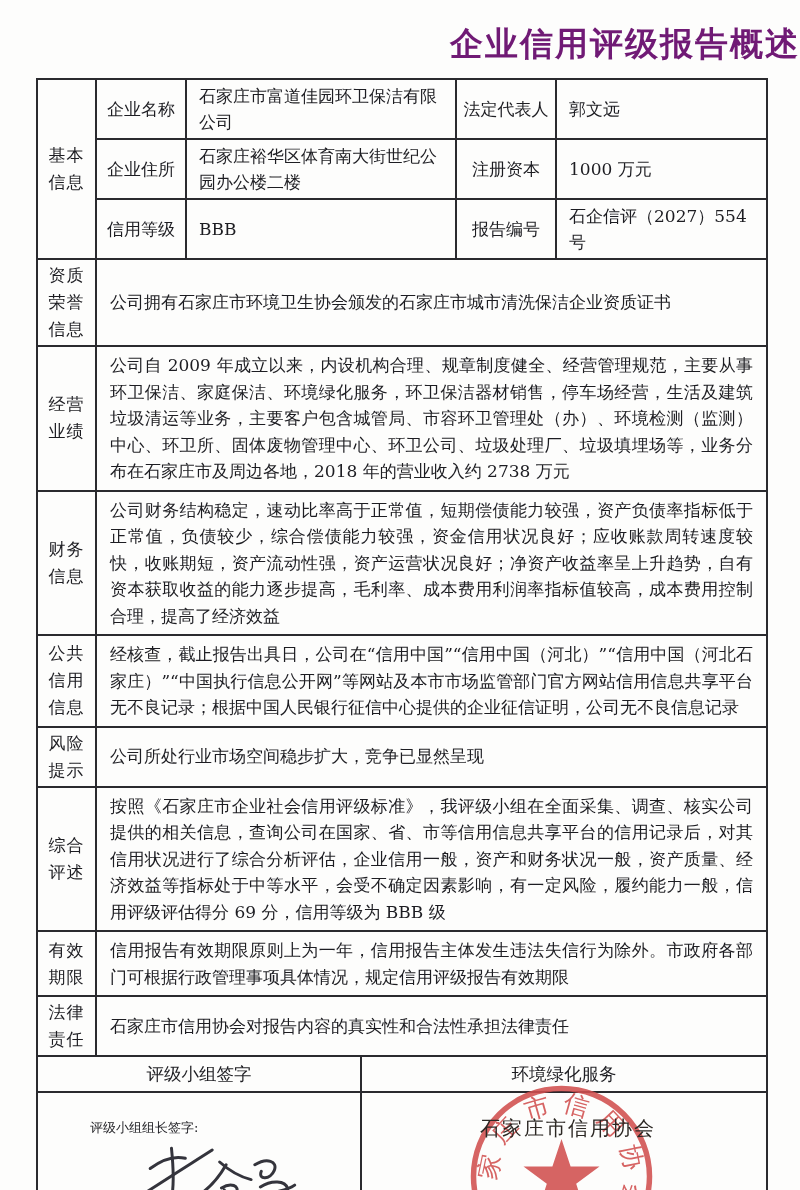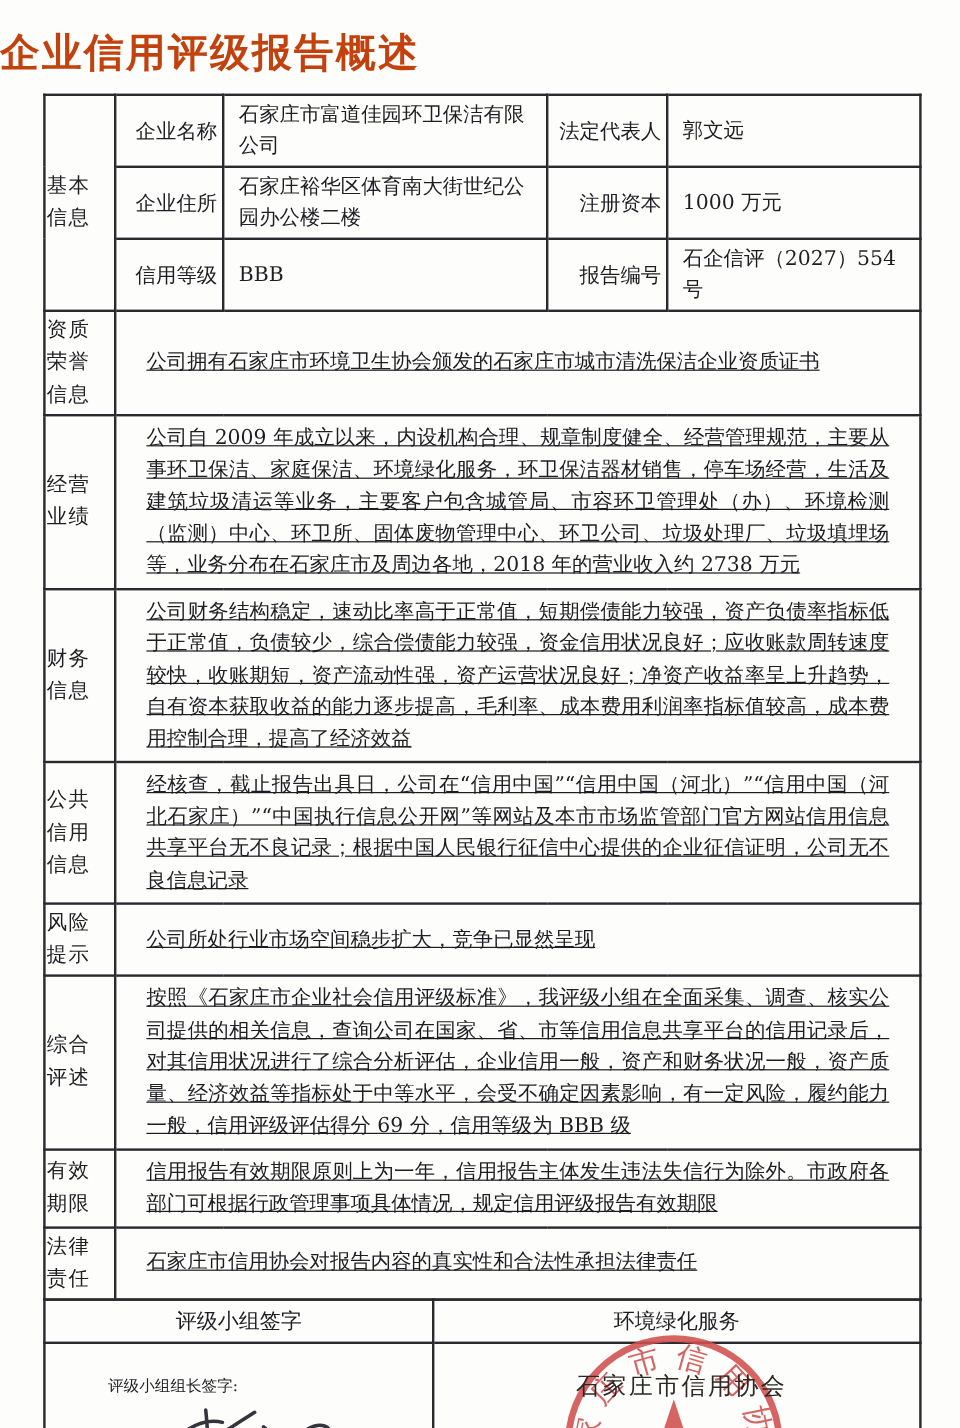--- a/index.html
+++ b/index.html
@@ -6,48 +6,48 @@
   html,body { width:800px; background:#ffffff; }
   body {
     font-family: "DejaVu Serif", "Liberation Serif", serif;
     color:#1d1d22;
     position:relative;
     height:1190px;
     overflow:hidden;
   }
   .page { position:absolute; left:0; top:0; width:800px; height:1190px; background:#fdfdfc; }
   .doc-title {
-    text-align:left;
+    text-align:right;
     font-size:33px;
     font-weight:700;
     letter-spacing:2px;
     padding-top:22px;
-    color:#c2410c;
+    color:#701a75;
   }
   .tablewrap { position:absolute; left:36px; top:78px; width:730px; }
   table { border-collapse:collapse; table-layout:fixed; width:730px; }
   td {
     border:2px solid #2a2a2e;
     vertical-align:middle;
     font-size:17px;
     color:#1d1d22;
   }
   td.row-label {
+    text-align:center;
     white-space:pre-line;
     line-height:27px;
     letter-spacing:1px;
     padding:2px 1px;
   }
-  td.field-label { text-align:right; padding:2px 4px; }
+  td.field-label { text-align:center; padding:2px 4px; }
   td.field-value { padding:3px 12px; line-height:26px; }
   td.content {
-    padding:5px 25px;
+    padding:5px 13px;
     text-align:justify;
     line-height:26.5px;
-    text-decoration:underline;
   }
   table.footer-table { margin-top:-2px; }
   td.foot-header { text-align:center; font-size:17.5px; padding:4px;margin-left:40px; }
   td.sign-cell, td.seal-cell { position:relative; padding:0; }
   .leader-label { position:absolute; left:52px; top:26px; font-size:13px; }
   .sign-svg { position:absolute; left:82px; top:44px; }
   .sig-path { fill:none; stroke:#34343c; stroke-width:3.2; stroke-linecap:round; stroke-linejoin:round; }
   .org-name {
     position:absolute; left:118px; top:22px;
     font-size:20px; letter-spacing:2px; color:#2c2824; z-index:3;

